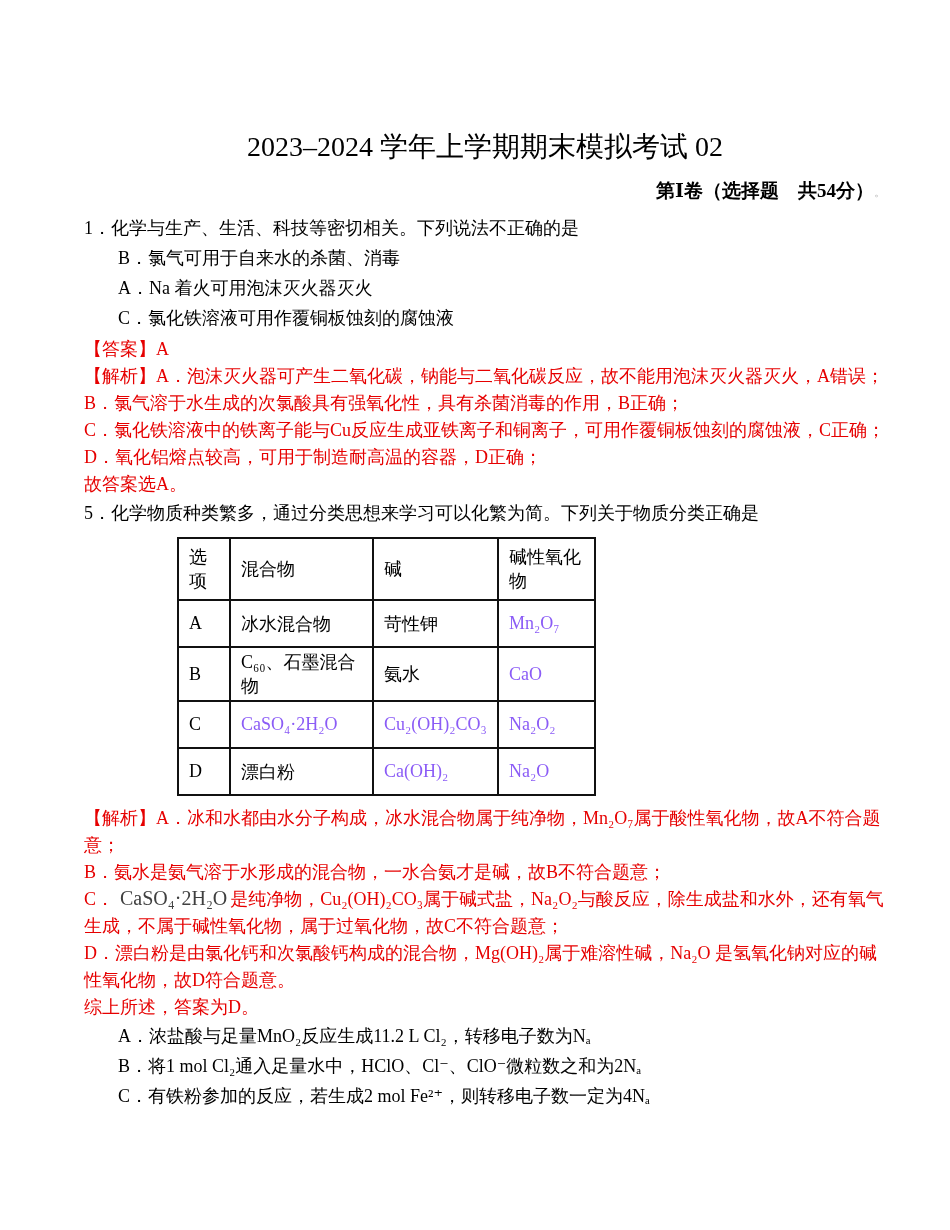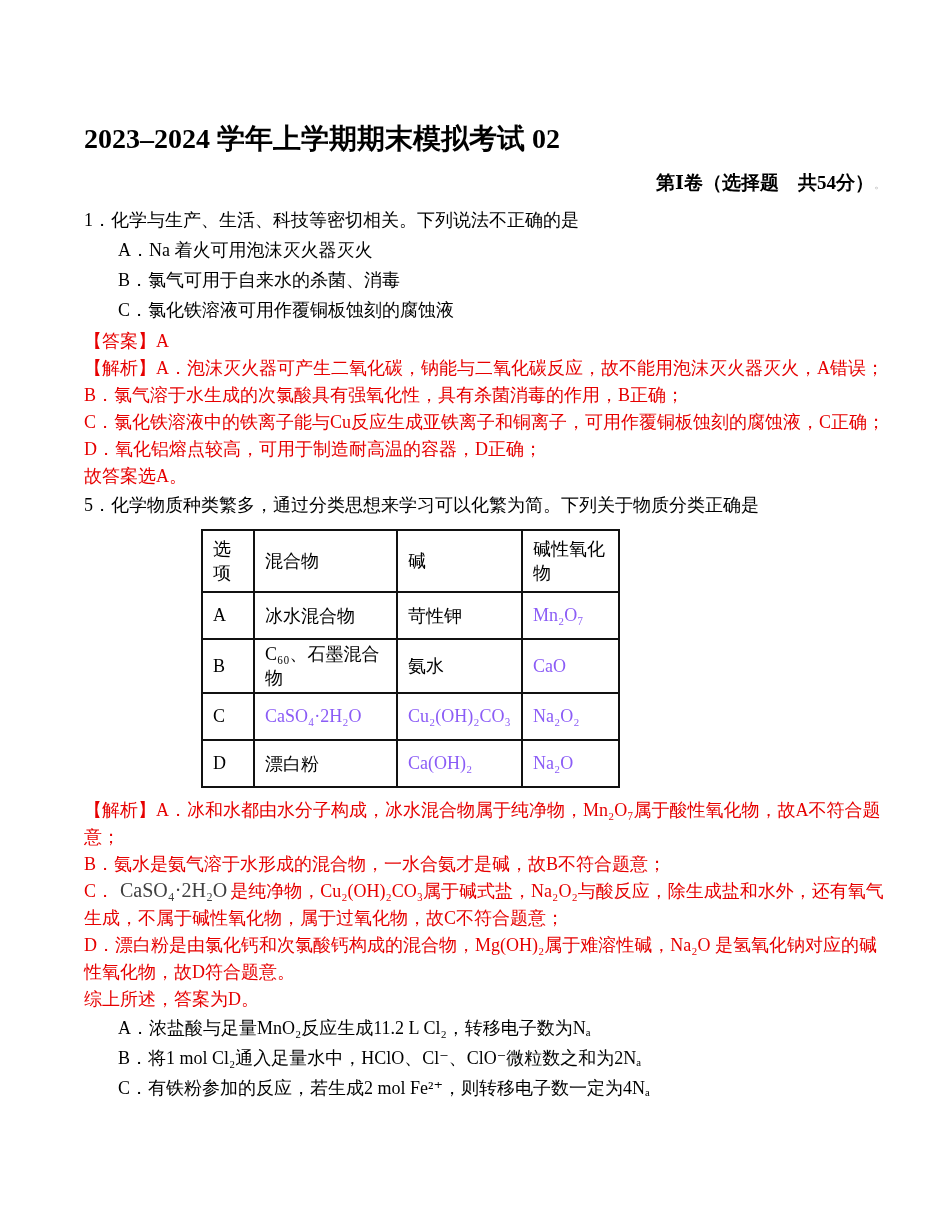--- a/index.html
+++ b/index.html
@@ -3,41 +3,41 @@
 <meta charset="utf-8">
 <style>
   html,body { margin:0; padding:0; }
   body {
     width:950px; height:1230px; background:#ffffff; color:#000;
     font-family:"Liberation Serif","DejaVu Serif",serif;
     overflow:hidden;
   }
   .content { padding:112px 64px 0 84px; }
 
-  .title { font-size:28px; font-weight:700; margin:8px 0 12px 0; white-space:nowrap; }
+  .title { font-size:28px; font-weight:400; text-align:center; margin:16px 0 12px 0; white-space:nowrap; }
   .subtitle { font-size:19px; font-weight:bold; text-align:right; margin:0 0 9px 0; }
   .pmark { color:#b5b5b5; font-weight:normal; font-size:12px; vertical-align:middle; }
 
   .intro { font-size:19px; font-weight:bold; line-height:35px; margin:0 0 5px 0;
            padding-left:36px; text-indent:-36px; }
 
   p { margin:0; }
   .q-stem { font-size:18px; line-height:30px; }
   .option { font-size:18px; line-height:30px; margin-left:34px; }
 
   .red { color:#e60000; font-size:18px; line-height:27px; }
   .answer { margin-top:3px; }
 
   .inline-formula {
     color:#3f3f3f; font-size:20px; line-height:1;
     font-family:"Liberation Serif","DejaVu Serif",serif;
     padding:0 3px 0 6px;
   }
 
-  table.cls-table { border-collapse:collapse; margin:9px 0 9px 117px; table-layout:fixed; }
+  table.cls-table { border-collapse:collapse; margin:9px 0 9px 93px; table-layout:fixed; }
   table.cls-table td {
     border:2px solid #111; font-size:18px; padding:2px 10px;
     vertical-align:middle; text-align:left; font-weight:normal;
   }
   table.cls-table .hdr td { height:56px; }
   table.cls-table .row td { height:41px; }
   .col-opt { width:30px; }
   .col-mix { width:121px; }
   .col-base { width:103px; }
   .col-oxide { width:75px; }
@@ -48,22 +48,22 @@
 
 <div class="content">
 
   <p class="title">2023–2024 学年上学期期末模拟考试 02</p>
 
   <p class="subtitle"><span>第Ⅰ卷（选择题　共54分）</span><span class="pmark">。</span></p>
 
 
   <div>
     <p class="q-stem">1．化学与生产、生活、科技等密切相关。下列说法不正确的是</p>
+    <p class="option">B．氯气可用于自来水的杀菌、消毒</p>
     <p class="option">A．Na 着火可用泡沫灭火器灭火</p>
-    <p class="option">B．氯气可用于自来水的杀菌、消毒</p>
     <p class="option">C．氯化铁溶液可用作覆铜板蚀刻的腐蚀液</p>
     <p class="red answer">【答案】A</p>
     <p class="red">【解析】A．泡沫灭火器可产生二氧化碳，钠能与二氧化碳反应，故不能用泡沫灭火器灭火，A错误；</p>
     <p class="red">B．氯气溶于水生成的次氯酸具有强氧化性，具有杀菌消毒的作用，B正确；</p>
     <p class="red">C．氯化铁溶液中的铁离子能与Cu反应生成亚铁离子和铜离子，可用作覆铜板蚀刻的腐蚀液，C正确；</p>
     <p class="red">D．氧化铝熔点较高，可用于制造耐高温的容器，D正确；</p>
     <p class="red">故答案选A。</p>
   </div>
 
   <div>

